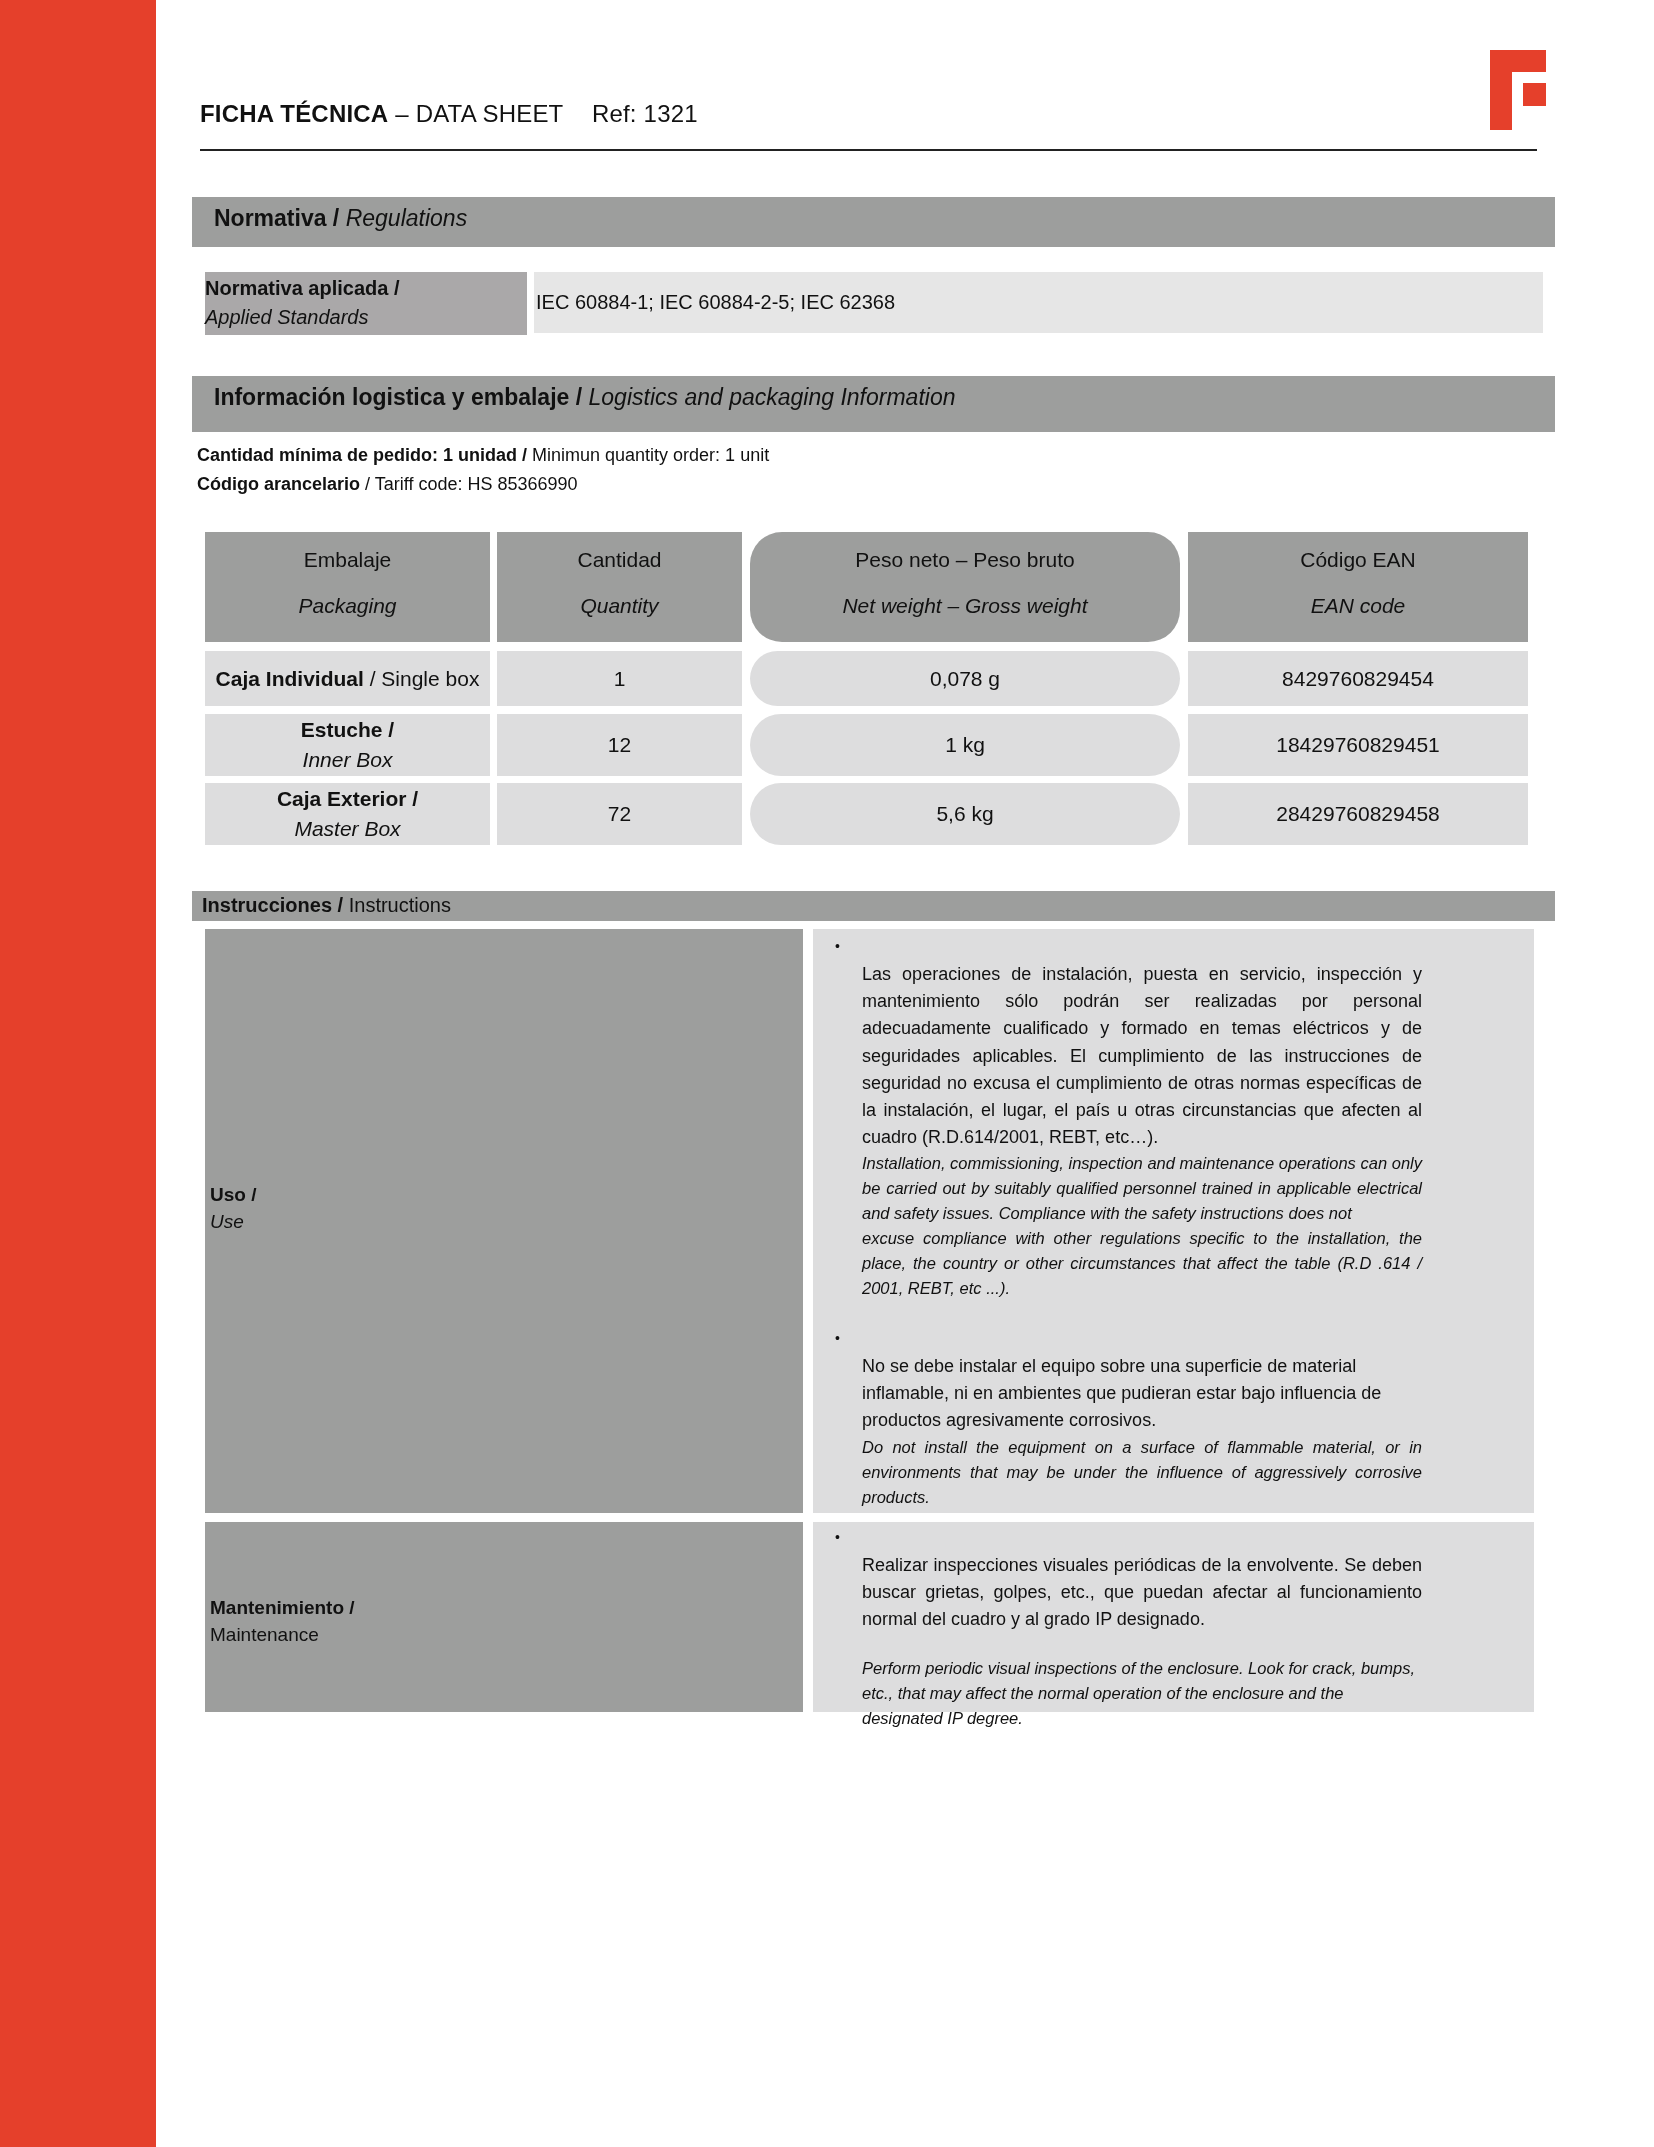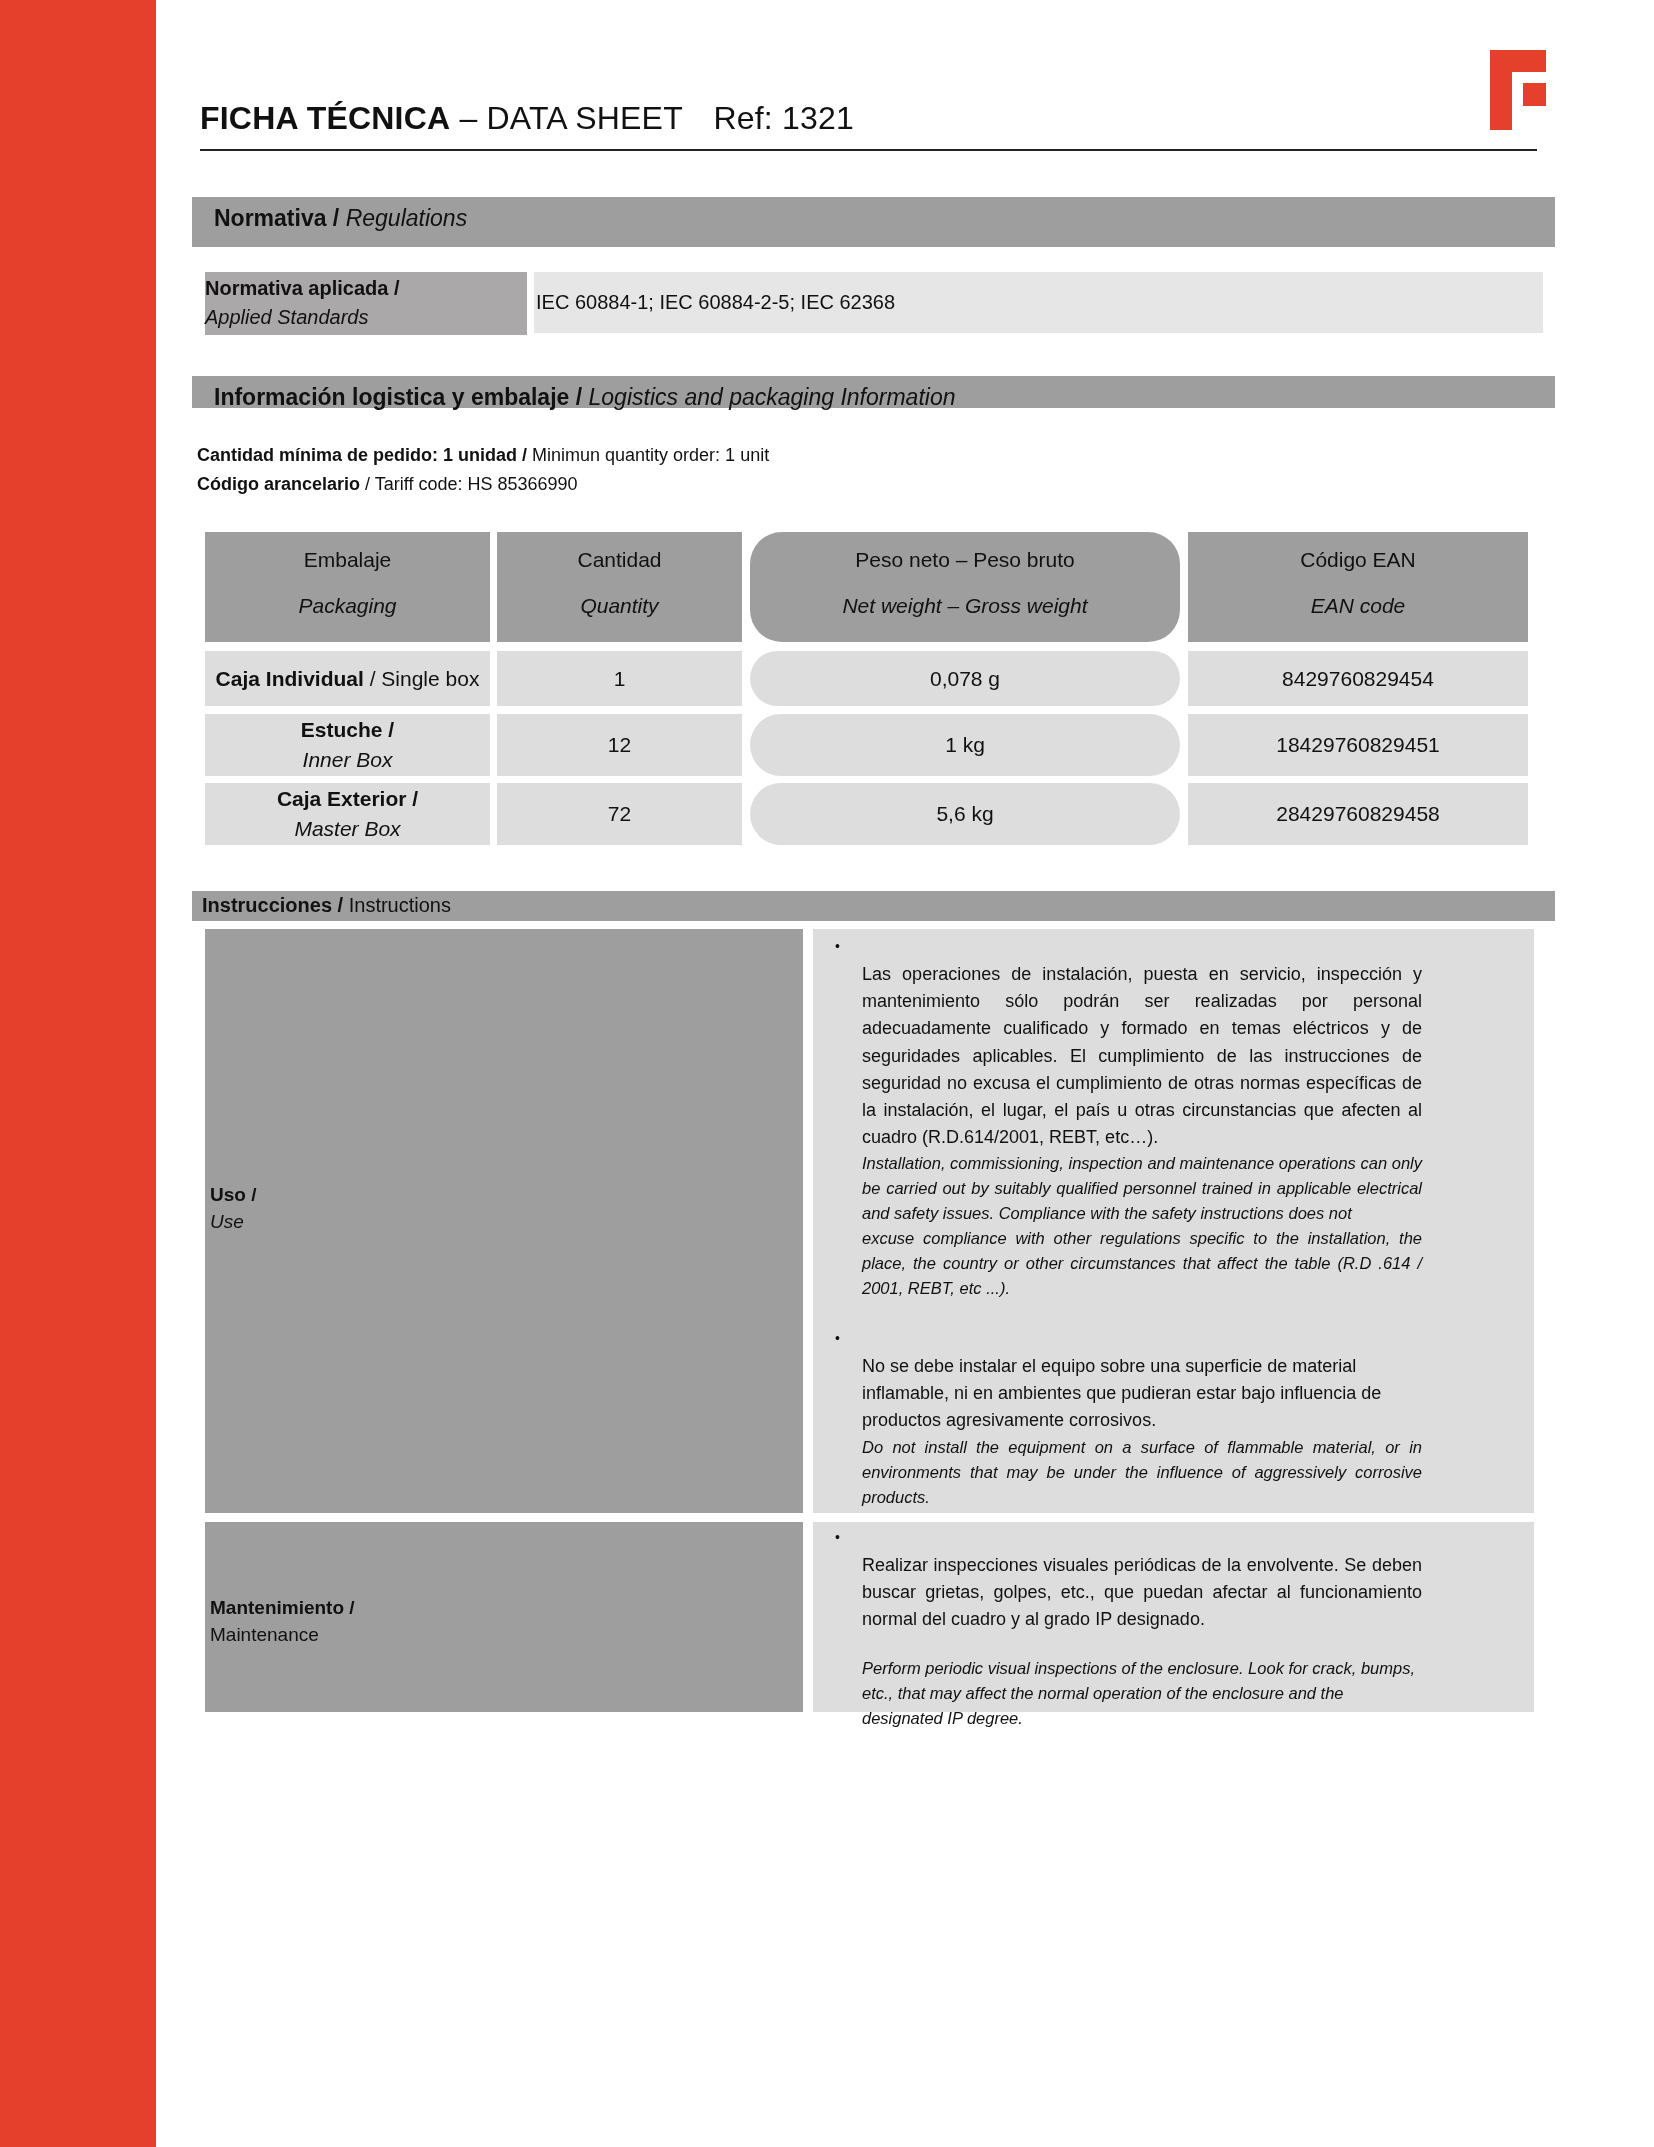--- a/index.html
+++ b/index.html
@@ -1,28 +1,28 @@
 <!DOCTYPE html>
 <html><head>
 <meta charset="utf-8">
 <style>
   html, body { margin:0; padding:0; background:#ffffff; }
   body { width:1654px; height:2147px; position:relative; overflow:hidden;
          font-family:"Liberation Sans", sans-serif; color:#111; }
   .abs { position:absolute; }
   .redbar { left:0; top:0; width:156px; height:2147px; background:#E5402B; }
   .logo { left:1490px; top:50px; width:56px; height:80px; }
-  .title { left:200px; top:100px; font-size:32px; white-space:nowrap; letter-spacing:0.2px; }
+  .title { left:200px; top:100px; font-size:24px; white-space:nowrap; letter-spacing:0.2px; }
   .title b { font-weight:bold; }
   .title .ref { margin-left:22px; }
   .rule { left:200px; top:149px; width:1337px; height:2px; background:#222; }
 
   .section-bar { background:#9D9E9D; left:192px; width:1363px; }
   .sec1 { top:197px; height:50px; }
-  .sec2 { top:376px; height:32px; }
+  .sec2 { top:376px; height:56px; }
   .sec-label { position:absolute; left:22px; top:8px; font-size:23px; white-space:nowrap; }
   .sec-label b { font-weight:bold; }
   .sec-label i { font-style:italic; }
 
   .std-label { left:205px; top:272px; width:322px; height:61px; background:#AAA8A9;
                font-size:20px; line-height:29px; padding:2px 0 0 0; }
   .std-label div { padding-left:0; white-space:nowrap; }
   .std-value { left:534px; top:272px; width:1009px; height:61px; background:#E6E6E6;
                font-size:20px; line-height:61px; }
   .std-value span { padding-left:2px; }

